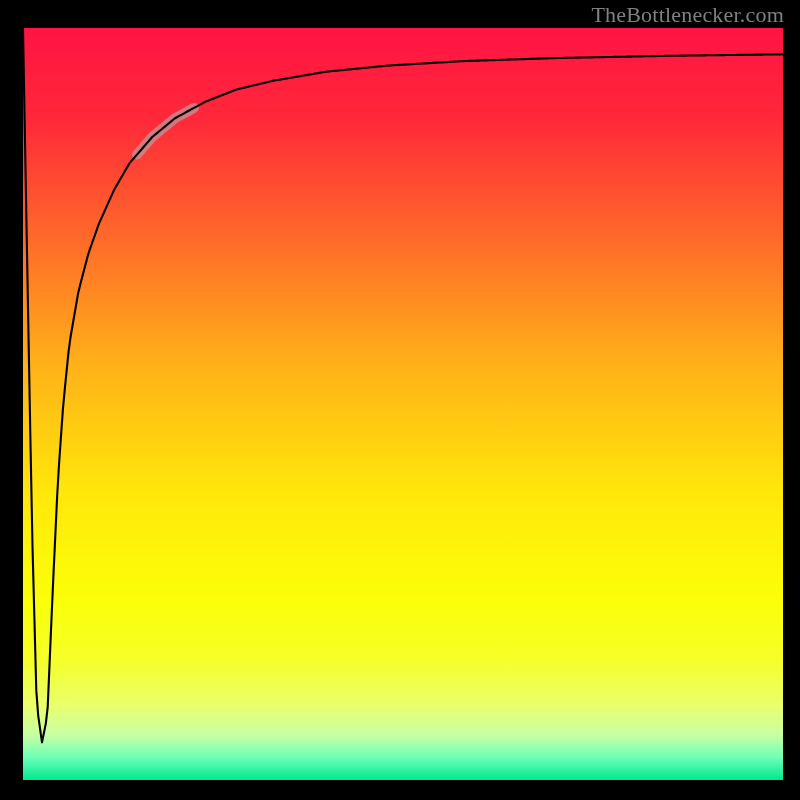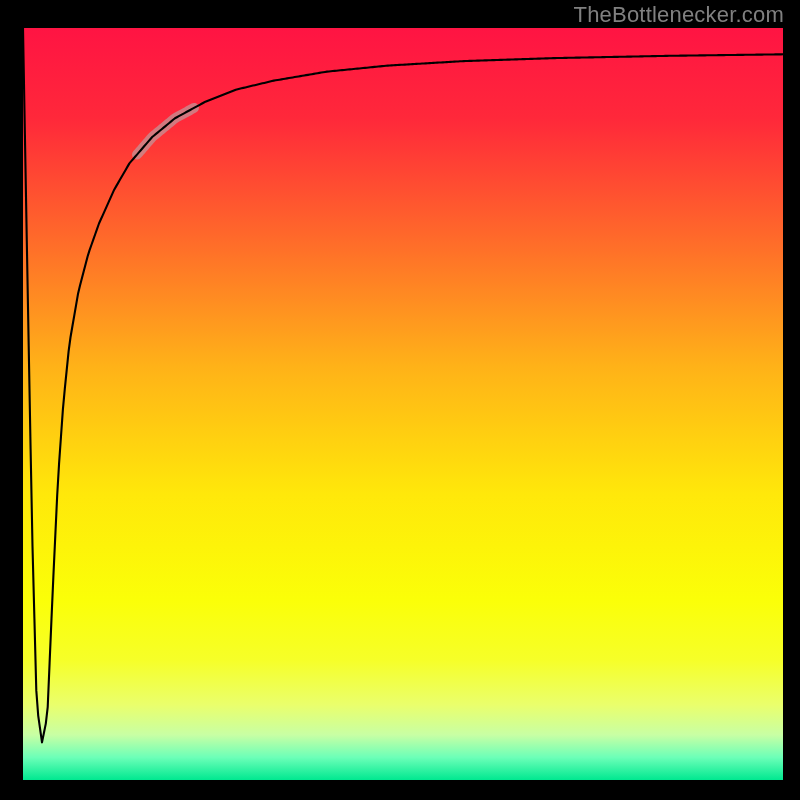--- a/index.html
+++ b/index.html
@@ -8,20 +8,21 @@
     width: 800px;
     height: 800px;
     overflow: hidden;
     background: #000;
     font-family: Arial, Helvetica, sans-serif;
   }
   .chart-container {
     position: relative;
     width: 800px;
     height: 800px;
+    font-family: Liberation Serif, serif;
   }
   .attribution {
     position: absolute;
     top: 2px;
     right: 16px;
     font-size: 22px;
     color: #808080;
     font-weight: 400;
     letter-spacing: 0.2px;
     z-index: 5;

